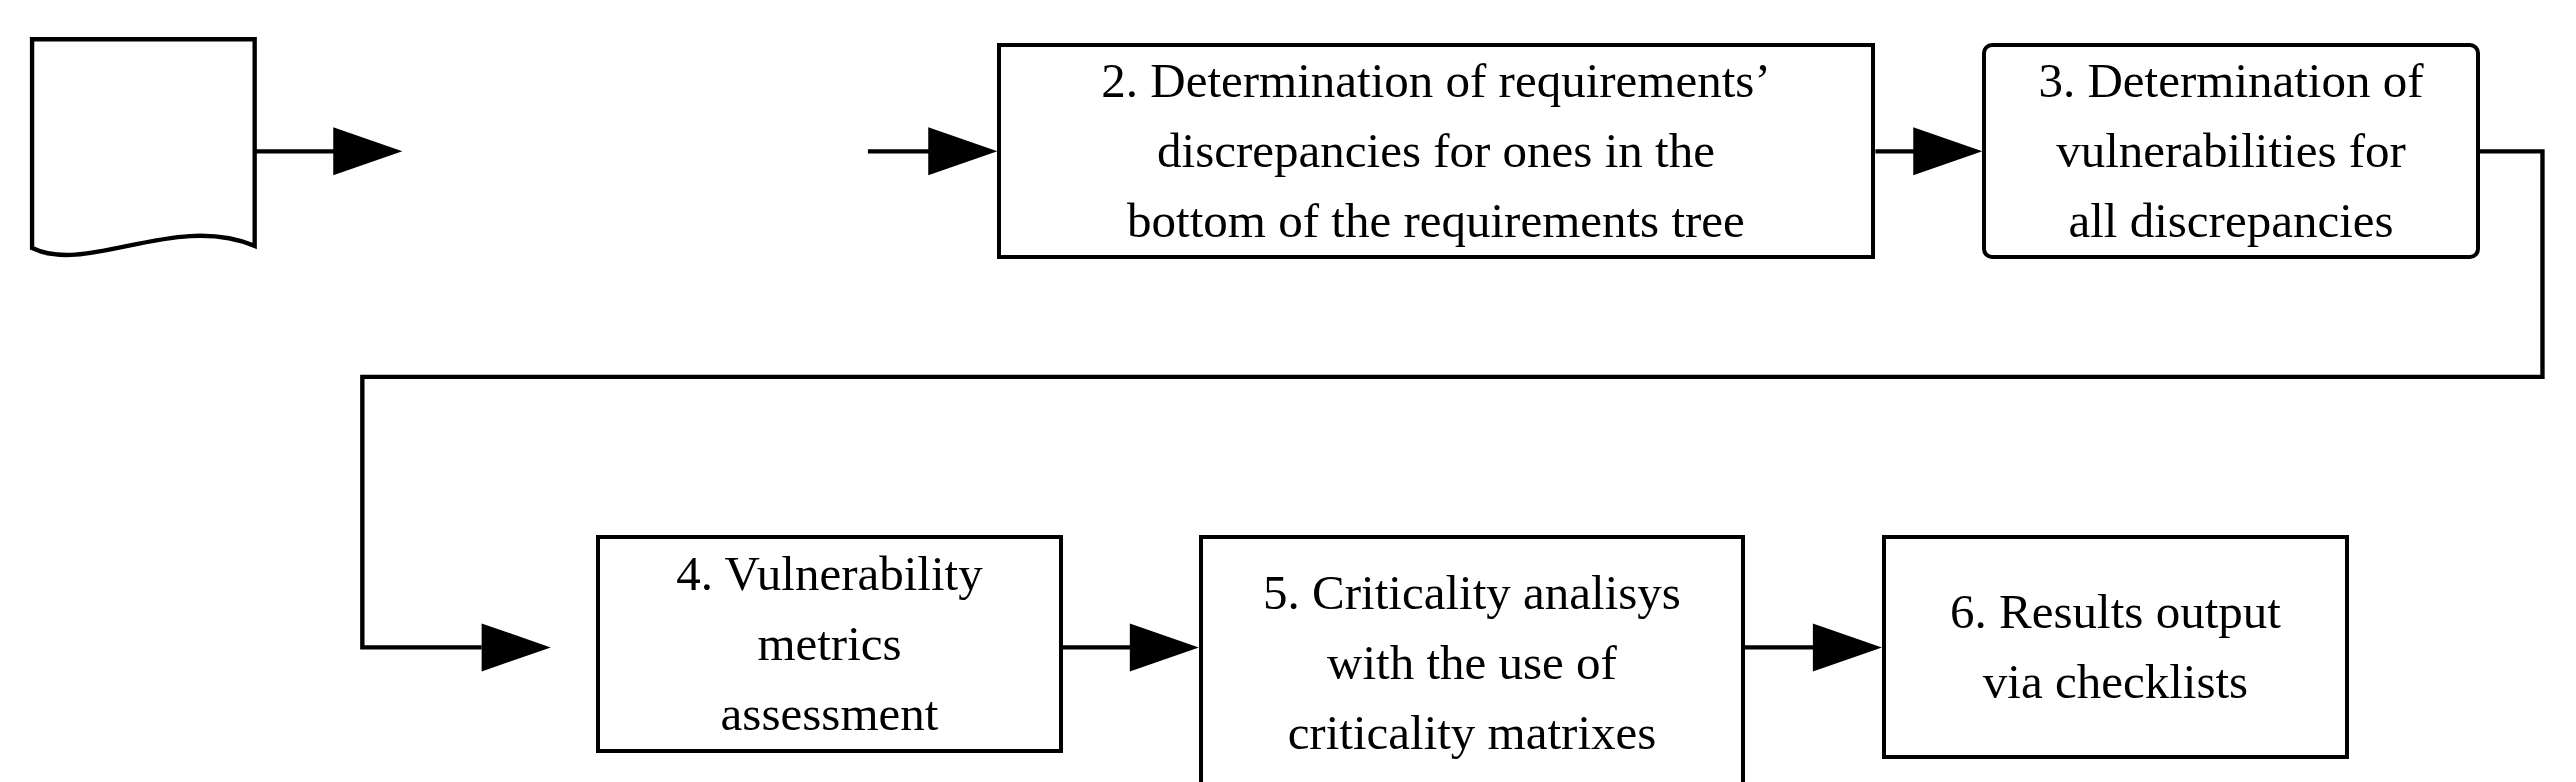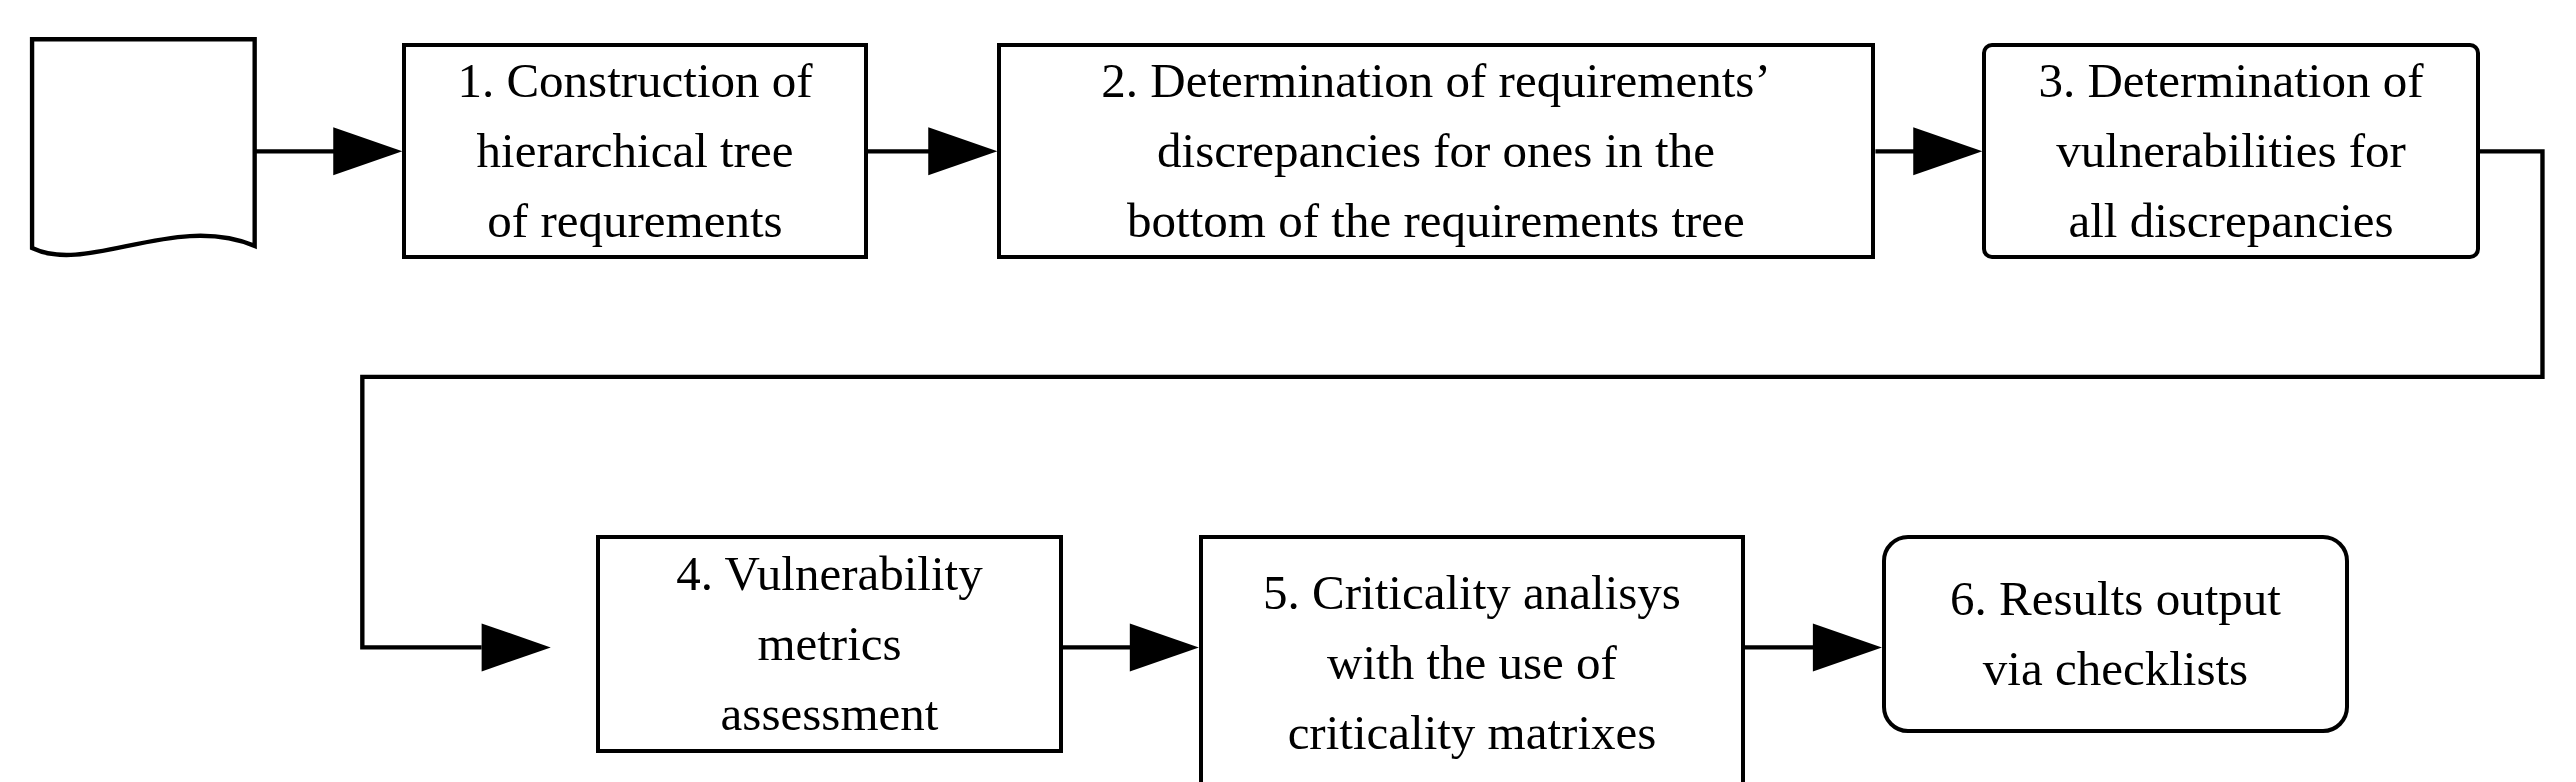--- a/index.html
+++ b/index.html
@@ -39,21 +39,21 @@
     white-space: pre-line;
     letter-spacing: 0;
   }
   
   .box-step1 { left: 402px;  top: 43px;  width: 466px;  height: 216px; }
   .box-step2 { left: 997px; top: 43px;  width: 878px; height: 216px; }
   .box-step3 { left: 1982px; top: 43px;  width: 498px;  height: 216px; border-radius: 10px; }
   
   .box-step4 { left: 551px;  top: 535px; width: 467px;  height: 218px; margin-left: 45px; }
   .box-step5 { left: 1199px; top: 535px; width: 546px;  height: 256px; text-align: center; }
-  .box-step6 { left: 1882px; top: 535px; width: 467px;  height: 198px; border-radius: 26px; }
+  .box-step6 { left: 1882px; top: 535px; width: 467px;  height: 224px; }
   
   .doc-label-area {
     position: absolute;
     left: 32px;
     top: 39px;
     width: 223px;
     height: 182px;
     display: flex;
     align-items: center;
     justify-content: center;
@@ -85,25 +85,20 @@
     <polygon points="757,890 662,857 662,923" fill="#000000"></polygon>
 
     <path d="M 1399 890 H 1557" fill="none" stroke="#000000" stroke-width="6"></path>
     <polygon points="1648,890 1553,857 1553,923" fill="#000000"></polygon>
 
     <path d="M 2398 890 H 2496" fill="none" stroke="#000000" stroke-width="6"></path>
     <polygon points="2587,890 2492,857 2492,923" fill="#000000"></polygon>
   </svg>
 
 
-  <div class="node-box box-step1">
-    <span class="node-label">1. Construction of
-hierarchical tree
-of requrements</span>
-  </div>
 
   <div class="node-box box-step2">
     <span class="node-label">2. Determination of requirements’
 discrepancies for ones in the
 bottom of the requirements tree</span>
   </div>
 
   <div class="node-box box-step3">
     <span class="node-label">3. Determination of
 vulnerabilities for

